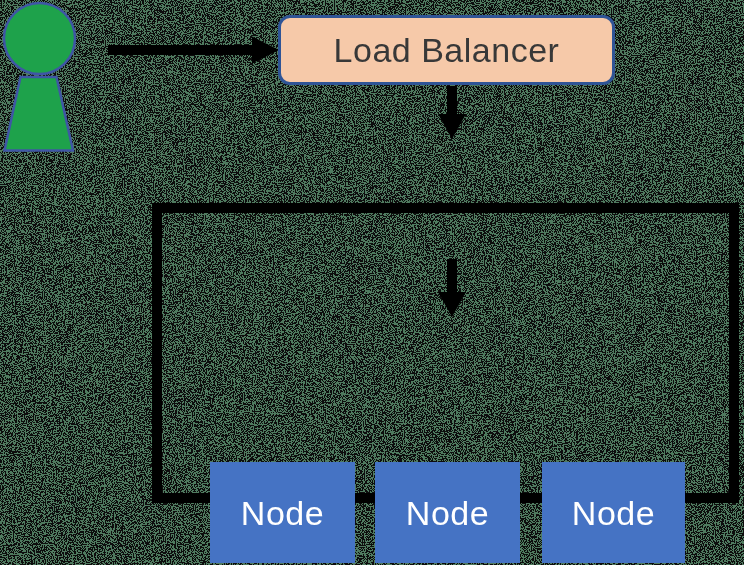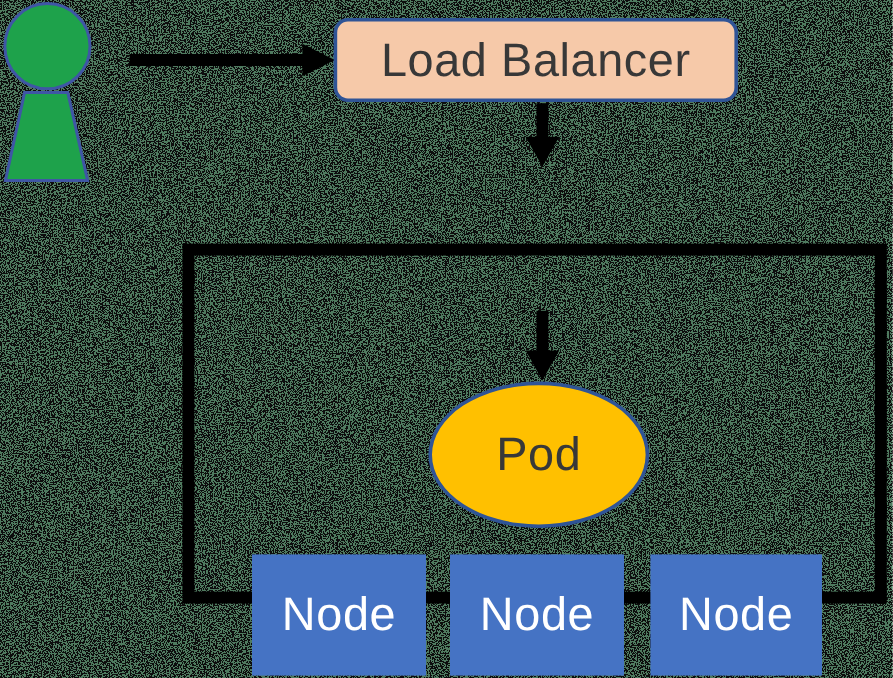--- a/index.html
+++ b/index.html
@@ -7,21 +7,21 @@
     position:relative;
     width:744px;height:565px;
     overflow:hidden;
     font-family:"Liberation Sans", sans-serif;
   }
   .layer{position:absolute;left:0;top:0;}
 
   
   .shape-label{
     color:var(--label-color,#383838);
-    font-size:39px;
+    font-size:34px;
     letter-spacing:0.5px;
     white-space:nowrap;
     line-height:1;
   }
 
   
   .lb-box{
     position:absolute;
     left:278px;top:15px;width:337px;height:70px;
     box-sizing:border-box;
@@ -51,21 +51,21 @@
     top:462px;height:101px;
     background:var(--node-fill,#4573C4);
     display:flex;align-items:center;justify-content:center;
     z-index:2;
   }
   .node-1{left:210px;width:145px;}
   .node-2{left:375px;width:145px;}
   .node-3{left:542px;width:143px;}
   .node-label{
     color:var(--node-label-color,#FFFFFF);
-    font-size:39px;
+    font-size:34px;
     letter-spacing:0.5px;
     line-height:1;
     white-space:nowrap;
   }
 
   
   .bg-svg{z-index:0;}
   .loop-svg{z-index:1;}
   .fg-svg{z-index:3;pointer-events:none;}
   .loop-rect{fill:none;stroke:var(--arrow-color,#000000);stroke-width:10px;}
@@ -133,17 +133,14 @@
       <line class="arrow-line" x1="452" y1="259" x2="452" y2="295"></line>
       <polygon class="arrow-head" points="438,292 466,292 452,317"></polygon>
     </g>
   </svg>
 
   <div class="lb-box">
     <span class="shape-label">Load Balancer</span>
   </div>
 
 
-  <div class="ellipse pod-ellipse">
-    <span class="shape-label">Pod</span>
-  </div>
 
 </div>
 
 </body></html>

